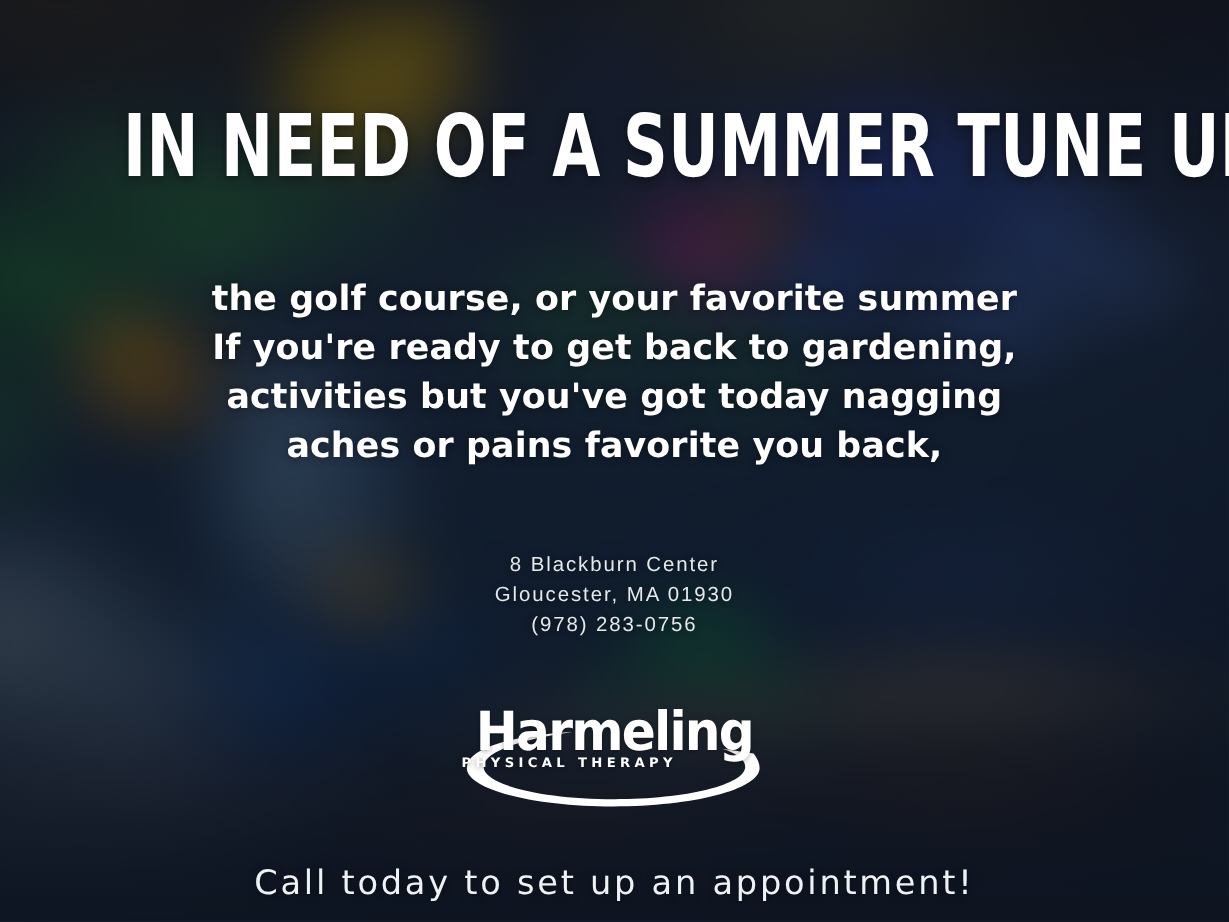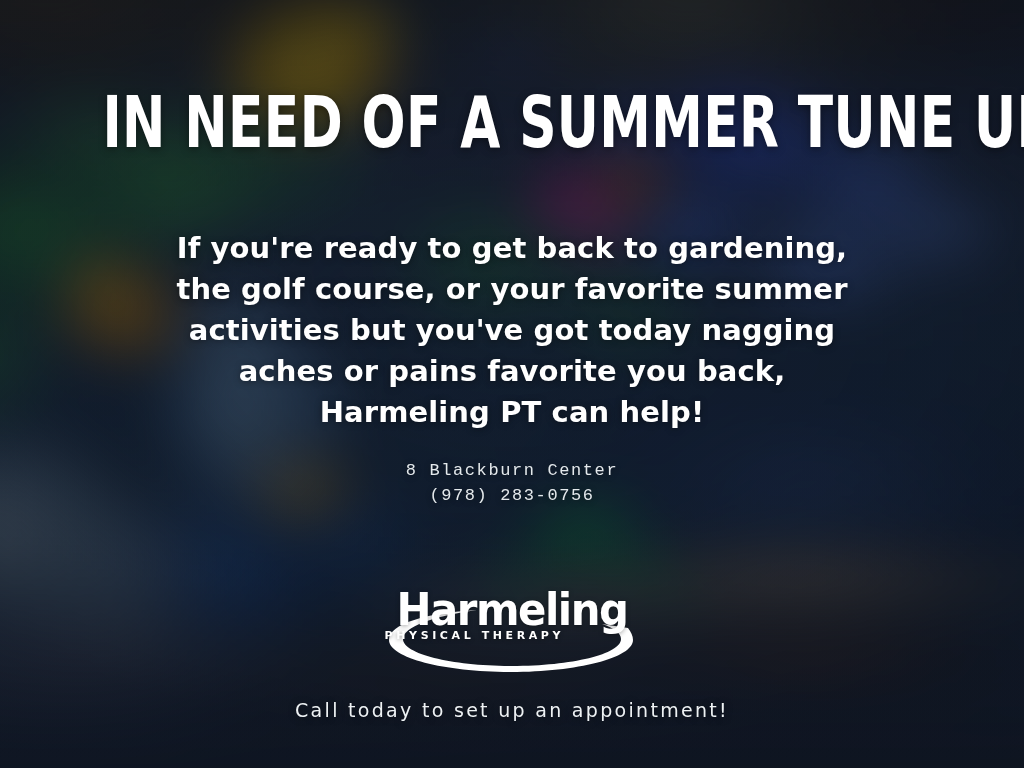--- a/index.html
+++ b/index.html
@@ -172,21 +172,21 @@
   }
   .lede .ln { display: block; }
 
   
   .address {
     position: absolute;
     top: 458px;
     left: 0;
     right: 0;
     color: #e4e9ec;
-    font-family: Liberation Mono, monospace;
+    font-family: Liberation Sans, sans-serif;
     font-weight: 400;
     font-size: 17px;
     line-height: 25px;
     letter-spacing: 1.6px;
     text-shadow: 0 1px 6px rgba(0,0,0,0.45);
   }
   .address .ln { display: block; }
 
   
   .logo {
@@ -228,54 +228,54 @@
     font-size: 11px;
     line-height: 13px;
     letter-spacing: 3.6px;
     text-indent: 3.6px;
     text-shadow: 0 1px 4px rgba(0,0,0,0.4);
   }
 
   
   .cta {
     position: absolute;
-    top: 694px;
+    top: 720px;
     left: 0;
     right: 0;
     color: #eef2f4;
     font-family: "DejaVu Sans", "Liberation Sans", sans-serif;
     font-weight: 400;
-    font-size: 19px;
+    font-size: 28px;
     line-height: 32px;
     letter-spacing: 2.3px;
     text-shadow: 0 1px 7px rgba(0,0,0,0.5);
   }
 </style>
 </head>
 <body>
 
 <div class="poster">
 
   <div class="bg-photo"></div>
   <div class="bg-scrim"></div>
 
   <div class="content">
 
     <div class="headline">IN NEED OF A SUMMER TUNE UP?</div>
 
     <div class="lede">
+      <span class="ln">the golf course, or your favorite summer</span>
       <span class="ln">If you're ready to get back to gardening,</span>
-      <span class="ln">the golf course, or your favorite summer</span>
       <span class="ln">activities but you've got today nagging</span>
       <span class="ln">aches or pains favorite you back,</span>
-      <span class="ln">Harmeling PT can help!</span>
     </div>
 
     <div class="address">
       <span class="ln">8 Blackburn Center</span>
+      <span class="ln">Gloucester, MA 01930</span>
       <span class="ln">(978) 283-0756</span>
     </div>
 
     <div class="logo">
       <svg viewBox="0 0 262 96" aria-hidden="true">
 
         <path d="M 252,56
                  C 252,74 196,88 130,88
                  C 64,88 8,74 8,56
                  C 8,40 44,29 96,26

